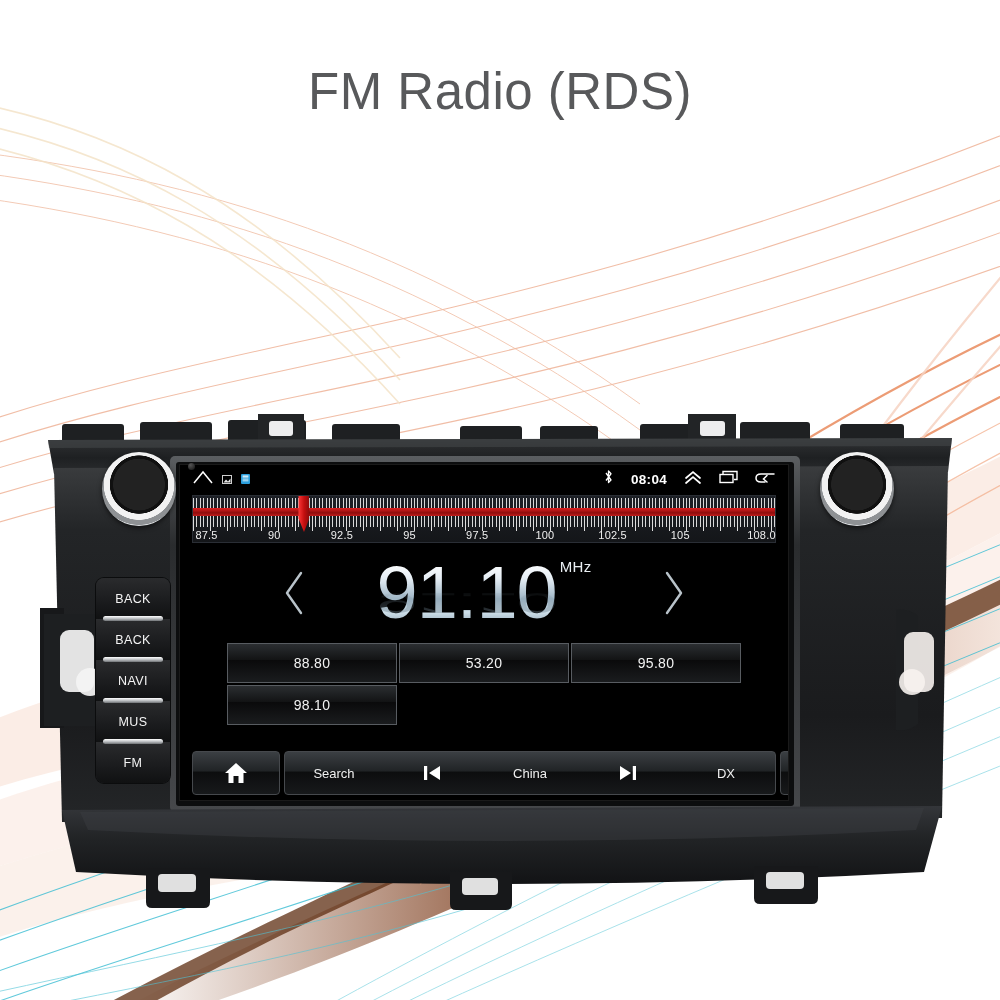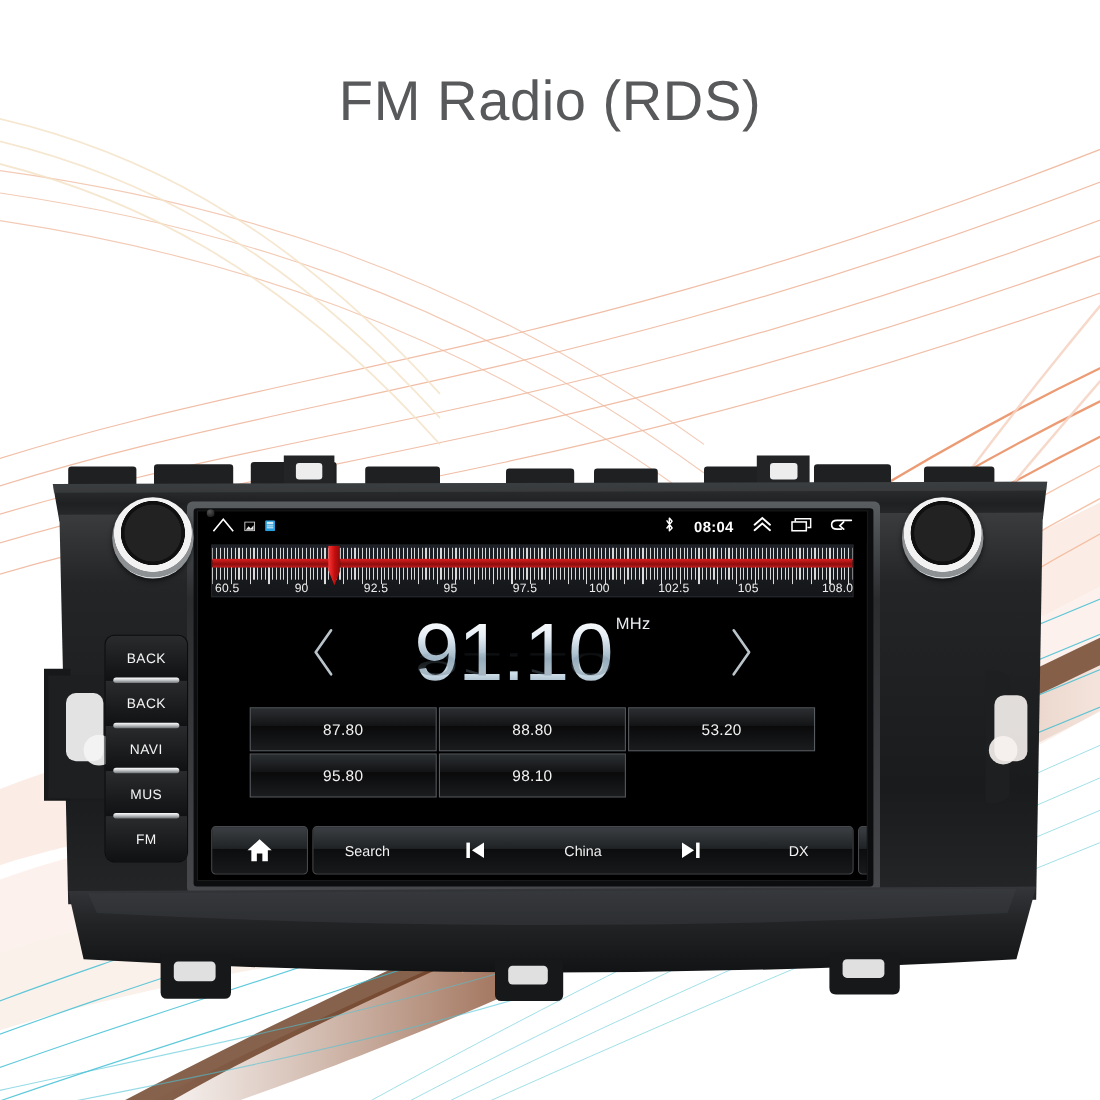--- a/index.html
+++ b/index.html
@@ -413,21 +413,21 @@
       </div>
     </div>
 
     <div class="tuner">
       <div class="ticks-top"></div>
       <div class="redbar"></div>
       <div class="ticks-bot"></div>
       <div class="ticks-bot-long"></div>
       <div class="needle" id="tuner-needle" style="left: calc(19.0698% - 5.5px);"></div>
       <div class="labels" id="tuner-labels">
-          <span style="left: 2.32558%;">60.5</span>
+          <span style="left: 2.32558%;">87.5</span>
           <span style="left: 13.9535%;">90</span>
           <span style="left: 25.5814%;">92.5</span>
           <span style="left: 37.2093%;">95</span>
           <span style="left: 48.8372%;">97.5</span>
           <span style="left: 60.4651%;">100</span>
           <span style="left: 72.093%;">102.5</span>
           <span style="left: 83.7209%;">105</span>
           <span style="left: 97.6744%;">108.0</span>
         </div>
     </div>
@@ -445,23 +445,20 @@
       </div>
       <div class="chev">
         <svg width="24" height="46" viewBox="0 0 24 46">
             <path d="M6,3 L20,23 L6,43" fill="none" stroke="#b9c3ca" stroke-width="2.4" stroke-linecap="round" stroke-linejoin="round"></path>
           </svg>
       </div>
     </div>
 
     <div class="presets" id="presets">
         <div class="preset">
-          <span>87.80</span>
-        </div>
-        <div class="preset">
           <span>88.80</span>
         </div>
         <div class="preset">
           <span>53.20</span>
         </div>
         <div class="preset">
           <span>95.80</span>
         </div>
         <div class="preset">
           <span>98.10</span>

